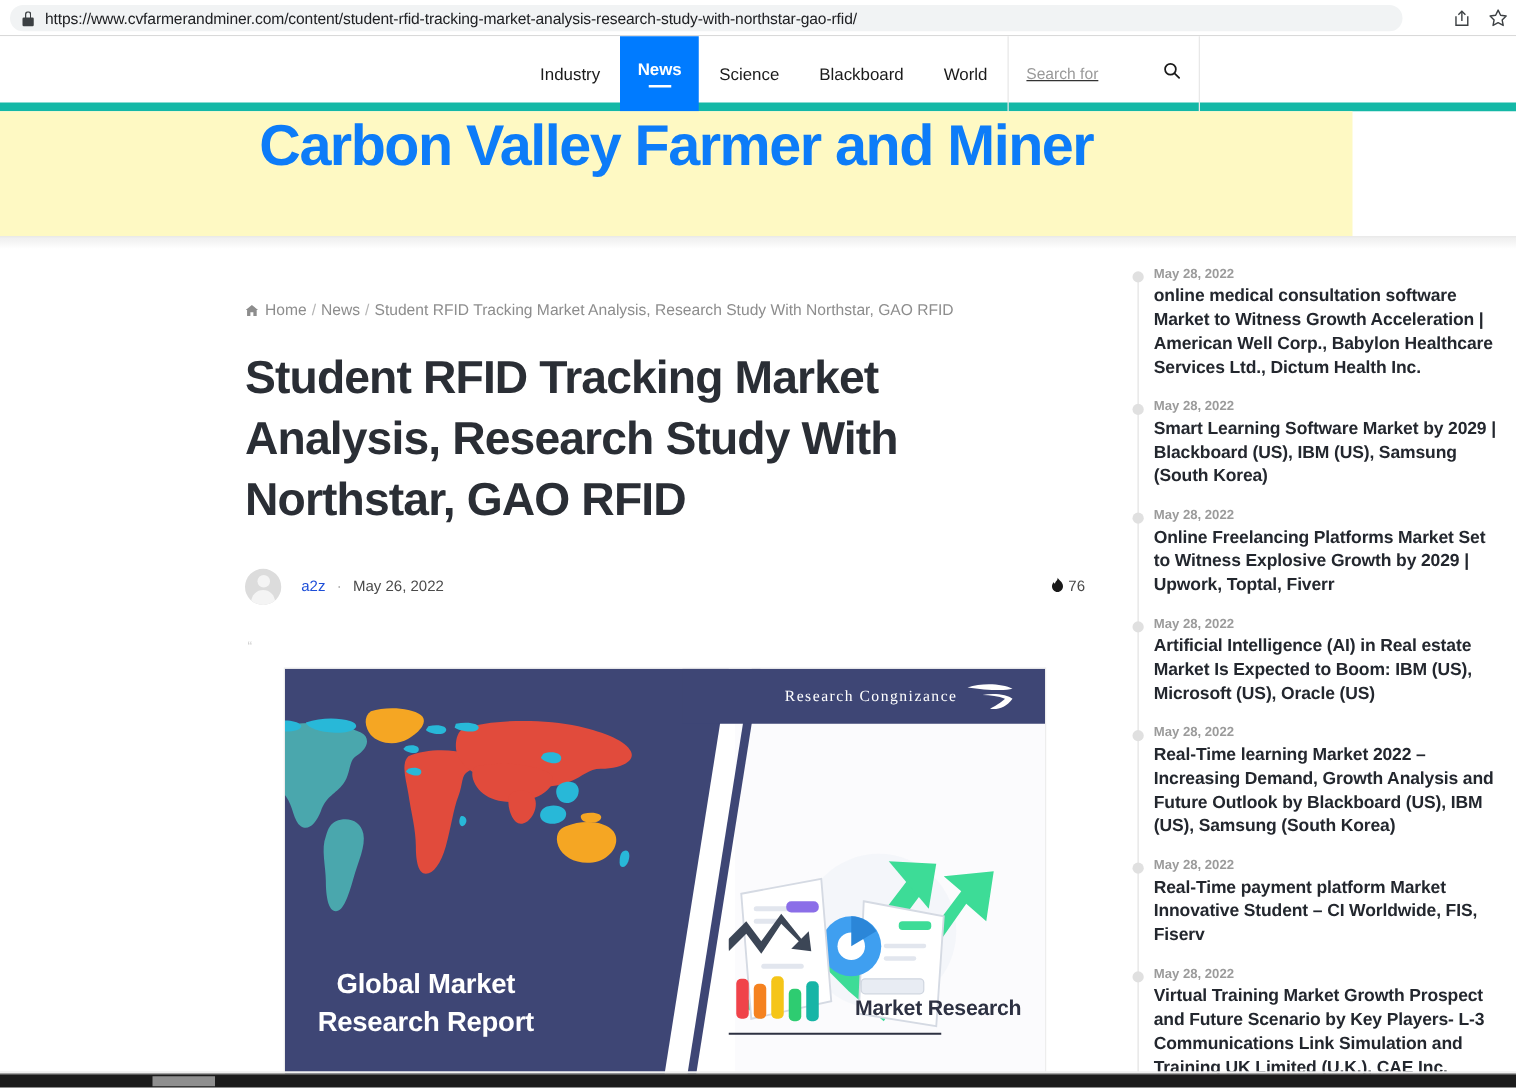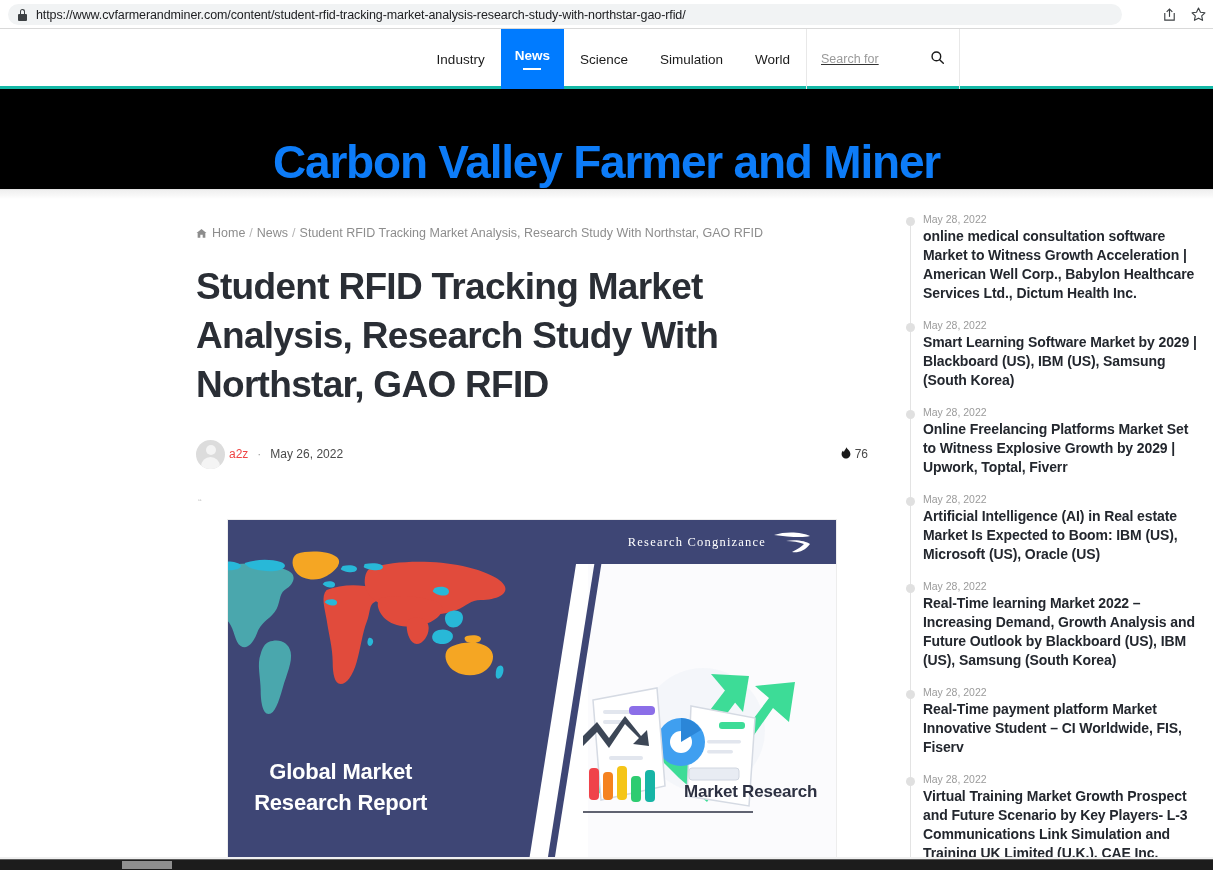--- a/index.html
+++ b/index.html
@@ -49,21 +49,21 @@
     display: flex; align-items: center; gap: 12px;
     height: 23px;
   }
   .chrome-actions svg { display: block; }
 
   
   .site-nav {
     position: absolute; top: 29px; left: 0;
     width: 1213px; height: 60px;
     background: #ffffff;
-    border-bottom: 3px solid #14b8a6;
+    border-bottom: 7px solid #14b8a6;
     display: flex; justify-content: flex-start;
   }
   .nav-inner {
     width: 1213px;
     display: flex;
     justify-content: flex-end;
     padding-right: 253px;
     height: 60px;
   }
   .nav-item {
@@ -103,23 +103,23 @@
     color: #333;
     width: 105px;
     background: transparent;
     text-decoration: underline;
   }
   .search-box input::placeholder { color: #9a9a9a; }
 
   
   .masthead {
     position: absolute; top: 89px; left: 0;
-    width: 1213px; height: 100px;
-    background: #000000;
-    display: flex; align-items: flex-end; justify-content: center;
+    width: 1082px; height: 100px;
+    background: #fef9c3;
+    display: flex; align-items: flex-start; justify-content: center;
   }
   .site-title {
     font-size: 46px;
     font-weight: 800;
     color: #0d7cf8;
     letter-spacing: -1.2px;
     white-space: nowrap;
     cursor: pointer;
   }
 
@@ -140,21 +140,21 @@
   }
 
   
   .article {
     position: absolute; left: 196px; top: 0;
     width: 672px;
   }
   .breadcrumb {
     display: flex; align-items: center;
     font-size: 12.5px; color: #8d8d8d;
-    margin-top: 27px;
+    margin-top: 42px;
     white-space: nowrap;
   }
   .breadcrumb .home-icon { margin-right: 5px; display: flex; }
   .breadcrumb a { color: #8d8d8d; text-decoration: none; cursor: pointer; }
   .breadcrumb .sep { margin: 0 4px; color: #b5b5b5; }
   .breadcrumb .current { color: #8d8d8d; }
 
   .article-title {
     margin-top: 22px;
     font-size: 37px;
@@ -179,21 +179,21 @@
   }
   .avatar .head {
     position: absolute; top: 5px; left: 9.5px;
     width: 10px; height: 10px; border-radius: 50%; background: #f4f4f4;
   }
   .avatar .shoulders {
     position: absolute; top: 17px; left: 5px;
     width: 19px; height: 16px; border-radius: 10px 10px 0 0; background: #f4f4f4;
   }
   .meta-author {
-    margin-left: 4px; font-size: 12px; color: #ef4444; cursor: pointer;
+    margin-left: 16px; font-size: 12px; color: #1d4ed8; cursor: pointer;
   }
   .meta-dot { margin: 0 9px; color: #9e9e9e; font-size: 12px; }
   .meta-date { font-size: 12px; color: #4a4a4a; }
   .meta-views {
     margin-left: auto; display: flex; gap: 4px;
     font-size: 12px; color: #4a4a4a;
   }
 
   .quote-mark {
     margin-top: 28px; margin-left: 2px;
@@ -272,21 +272,21 @@
   .timeline::before {
     content: ""; position: absolute; left: 5px; top: 5px; bottom: 0;
     width: 1px; background: #e3e3e3;
   }
   .news-item { position: relative; padding-left: 18px; margin-bottom: 16px; cursor: pointer; }
   .news-item .dot {
     position: absolute; left: 1px; top: 4px;
     width: 9px; height: 9px; border-radius: 50%;
     background: #e0e0e0;
   }
-  .news-date { font-size: 10.5px; color: #9b9b9b; margin-bottom: 2px; }
+  .news-date { font-size: 10.5px; color: #9b9b9b; margin-bottom: 2px; font-weight: bold; }
   .news-headline {
     font-size: 14px; font-weight: 700; color: #23272e;
     line-height: 19px; letter-spacing: -0.1px;
   }
 
   
   .h-scrollbar {
     position: absolute; left: 0; bottom: 0;
     width: 1213px; height: 11px;
     background: #1c1c1c;
@@ -335,21 +335,21 @@
       <span>Industry</span>
     </div>
     <div class="nav-item active">
       <span>News</span>
       <span class="bar"></span>
     </div>
     <div class="nav-item">
       <span>Science</span>
     </div>
     <div class="nav-item">
-      <span>Simulation</span>
+      <span>Blackboard</span>
     </div>
     <div class="nav-item">
       <span>World</span>
     </div>
     <div class="search-box">
       <input type="text" placeholder="Search for" style="">
       <span>
         <svg width="15" height="15" viewBox="0 0 16 16" fill="none" stroke="#1a1a1a" stroke-width="1.5">
           <circle cx="6.8" cy="6.8" r="4.6"></circle>
           <path d="M10.3 10.3 L14.2 14.2" stroke-linecap="round"></path>

